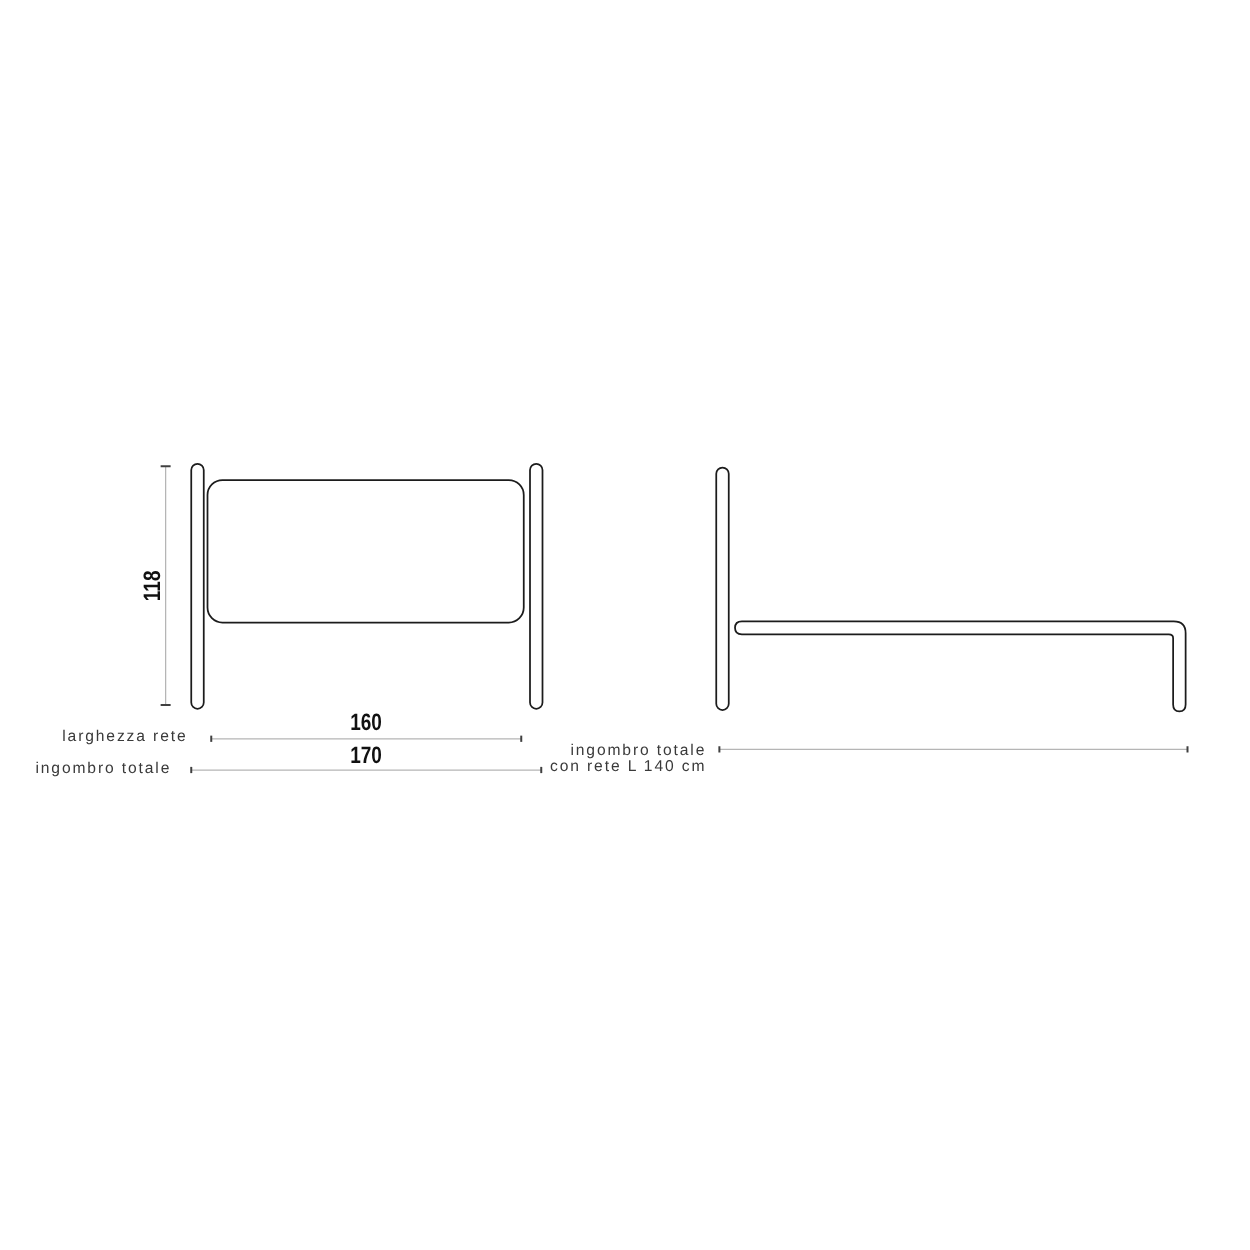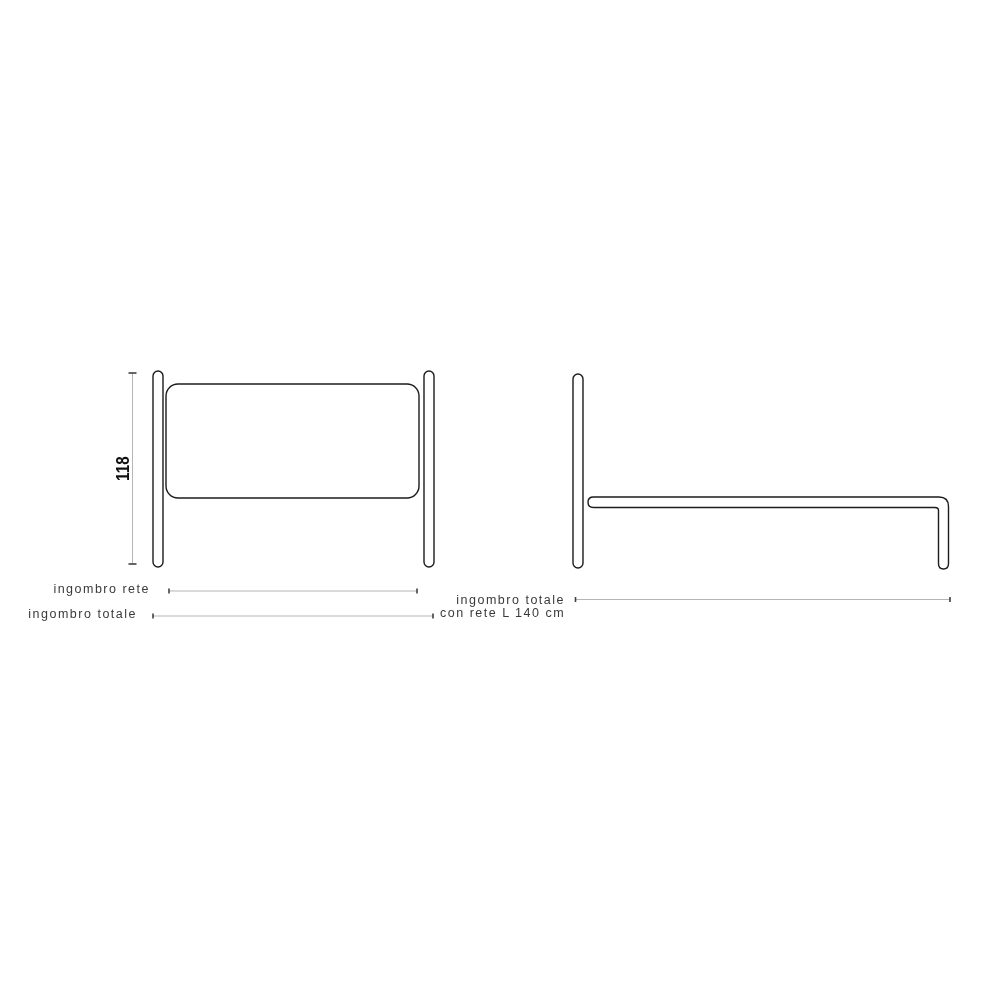--- a/index.html
+++ b/index.html
@@ -108,24 +108,30 @@
       <line class="dim-line" x1="575.5" y1="599.5" x2="950" y2="599.5"></line>
       <line class="dim-tick" x1="575.5" y1="597" x2="575.5" y2="602"></line>
       <line class="dim-tick" x1="950" y1="597" x2="950" y2="602"></line>
     </g>
   </svg>
 
   <div class="num vertical" style="left:92.5px; top:459px; width:60px;">
     <span class="cond">118</span>
   </div>
 
+  <div class="num" style="left:169px; top:569px; width:248px;">
+    <span class="cond">160</span>
+  </div>
+
+  <div class="num" style="left:153px; top:595px; width:280px;">
+    <span class="cond">170</span>
+  </div>
 
 
-
-  <div class="lbl" style="left:20px; top:583px; width:130px;">ingombro rete</div>
+  <div class="lbl" style="left:20px; top:583px; width:130px;">larghezza rete</div>
 
   <div class="lbl" style="left:20px; top:607.5px; width:117px;">ingombro totale</div>
 
   <div class="lbl" style="left:440px; top:593.5px; width:125px;">
     <span>ingombro totale</span><br>
     <span>con rete L 140 cm</span>
   </div>
 
 </div>
 

